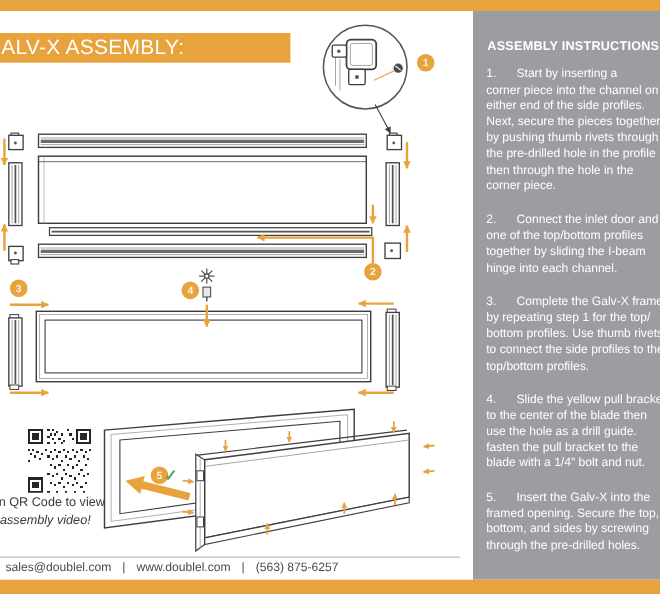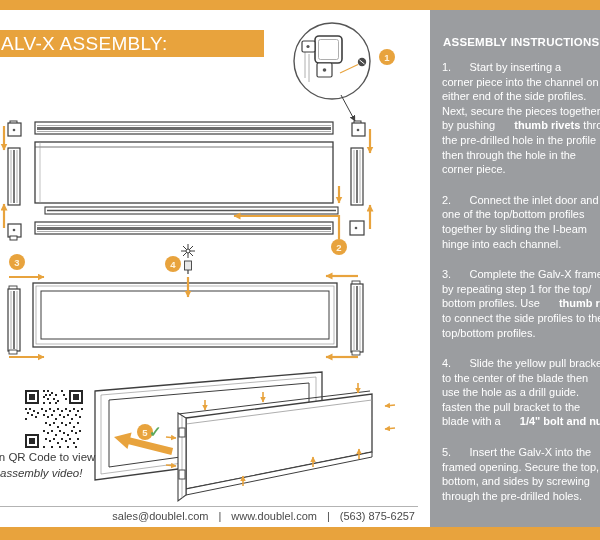--- a/index.html
+++ b/index.html
@@ -7,30 +7,30 @@
         font-family:"Liberation Sans", sans-serif;}
   .topbar{position:absolute;left:0;top:0;width:600px;height:10px;background:#E8A33D;}
   .bottombar{position:absolute;left:0;top:527px;width:600px;height:13px;background:#E8A33D;}
   .title-banner{position:absolute;left:-16px;top:30px;width:278px;height:27px;background:#E8A33D;
         color:#ffffff;font-size:19px;line-height:27px;padding-left:2px;letter-spacing:0.3px;white-space:nowrap;}
   .sidebar{position:absolute;left:430px;top:10px;width:170px;height:517px;background:#9B9DA0;}
   .sidebar-title{position:absolute;left:13px;top:26px;width:220px;color:#ffffff;font-weight:bold;
         font-size:11.5px;letter-spacing:0.2px;white-space:nowrap;}
   .steps{position:absolute;left:12px;top:50px;width:215px;color:#ffffff;font-size:11px;line-height:14.6px;}
   .step{white-space:pre-wrap;margin-bottom:16px;}
-  .step b{font-weight:bold;margin-left:16px;}
+  .step b{font-weight:normal;}
   .diagram-svg{position:absolute;left:0;top:0;}
   .badge{position:absolute;width:16px;height:16px;border-radius:50%;background:#E8A33D;color:#FFF3DC;
         font-size:9.5px;font-weight:bold;display:flex;align-items:center;justify-content:center;}
   .checkmark{position:absolute;left:149px;top:423px;color:#5BA85C;font-size:15px;font-weight:bold;}
   .qr-wrap{position:absolute;left:25px;top:390px;width:58px;height:58px;}
   .qr-caption{position:absolute;left:-21px;top:450px;font-size:11.5px;color:#3a3a3a;line-height:15.5px;white-space:nowrap;}
   .qr-caption .l2{margin-left:21px;font-style:italic;}
   .footer-line{position:absolute;left:0;top:506px;width:418px;height:1px;background:#b3b3b3;}
-  .footer{position:absolute;left:0;top:510px;width:420px;text-align:right;font-size:11px;color:#4a4a4a;}
+  .footer{position:absolute;left:0;top:510px;width:420px;text-align:left;font-size:11px;color:#4a4a4a;}
   .footer span{padding:0 5px;}
 </style>
 </head>
 <body>
 
 <div id="page">
 
   <div class="topbar"></div>
 
   <div class="title-banner">

